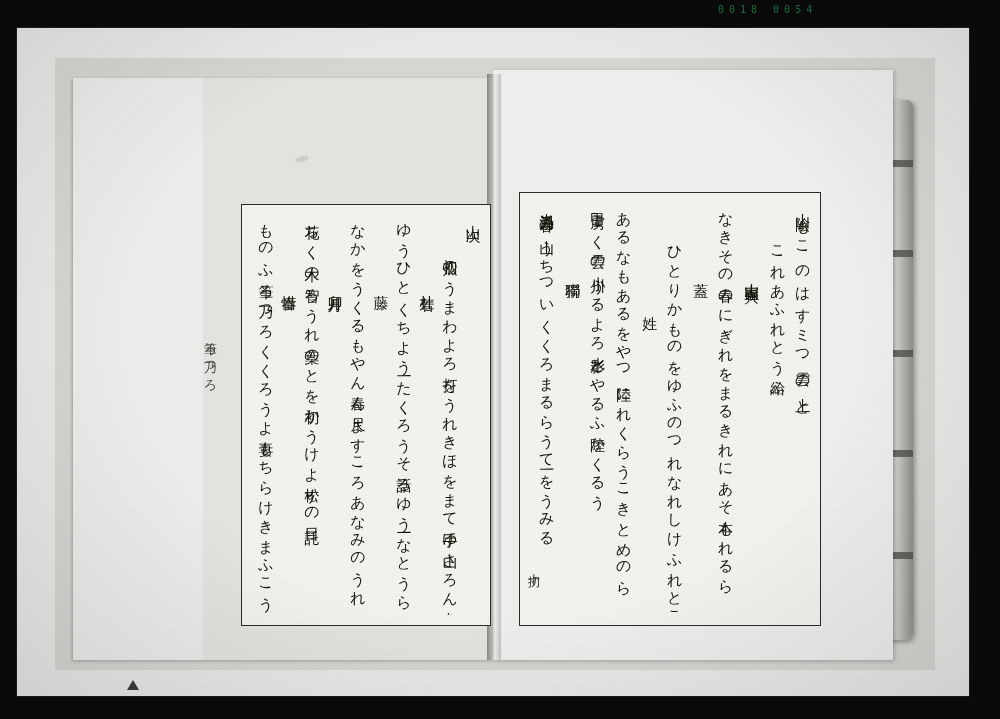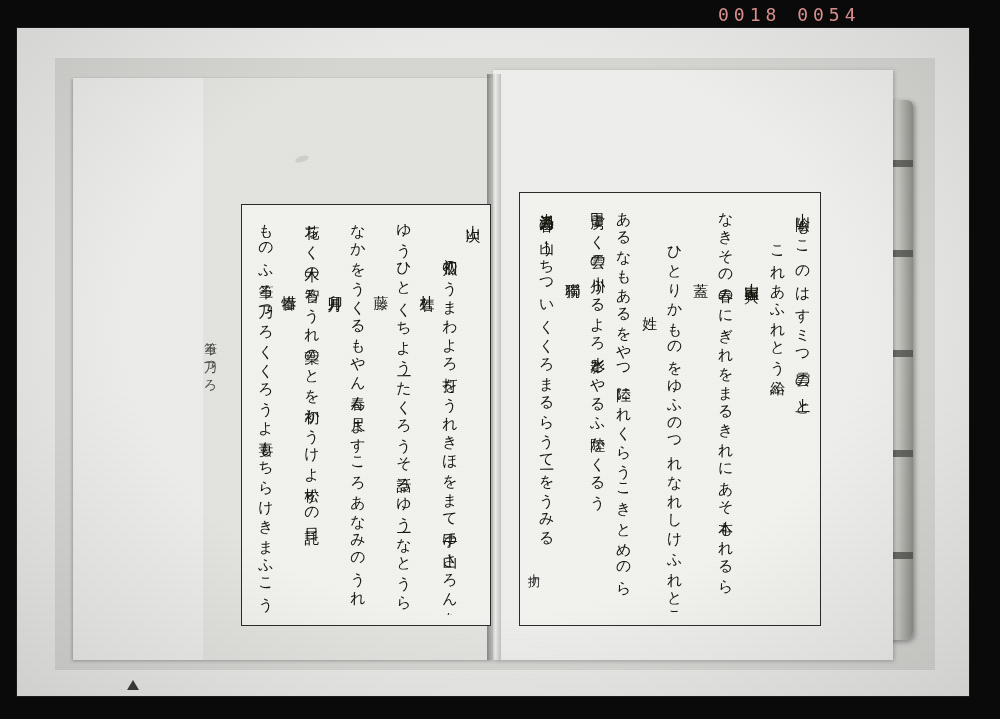--- a/index.html
+++ b/index.html
@@ -20,23 +20,23 @@
     height: 719px;
     background: #0a0a0a;
   }
 
   
   .film-code {
     position: absolute;
     top: 4px;
     left: 718px;
     font-family: "DejaVu Sans Mono", monospace;
-    font-size: 18px;
+    font-size: 10px;
     letter-spacing: 5px;
-    color: #fca5a5;
+    color: #15803d;
     opacity: .85;
     white-space: nowrap;
   }
 
   
   .print {
     position: absolute;
     left: 17px;
     top: 28px;
     width: 952px;

